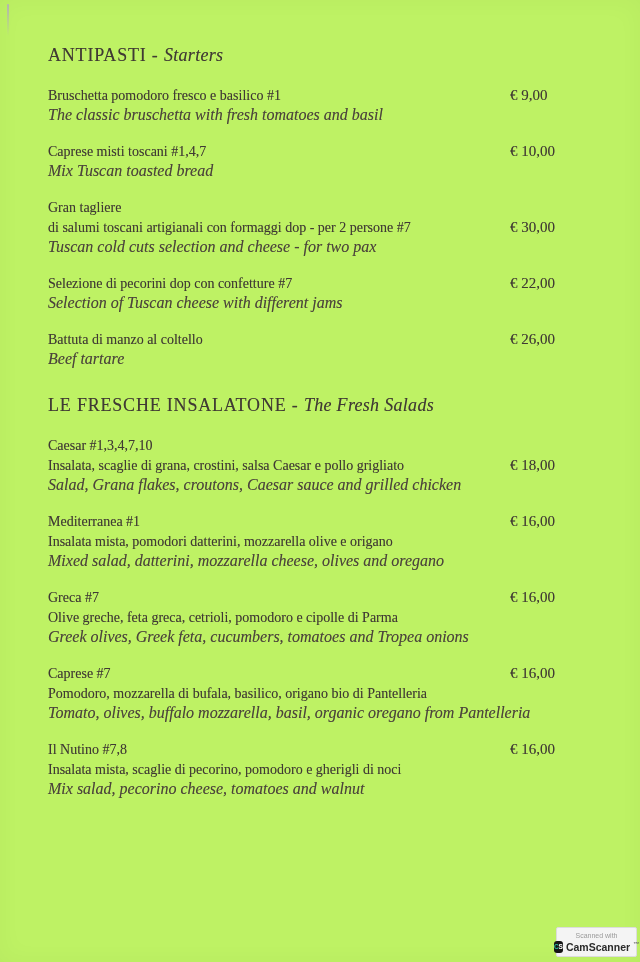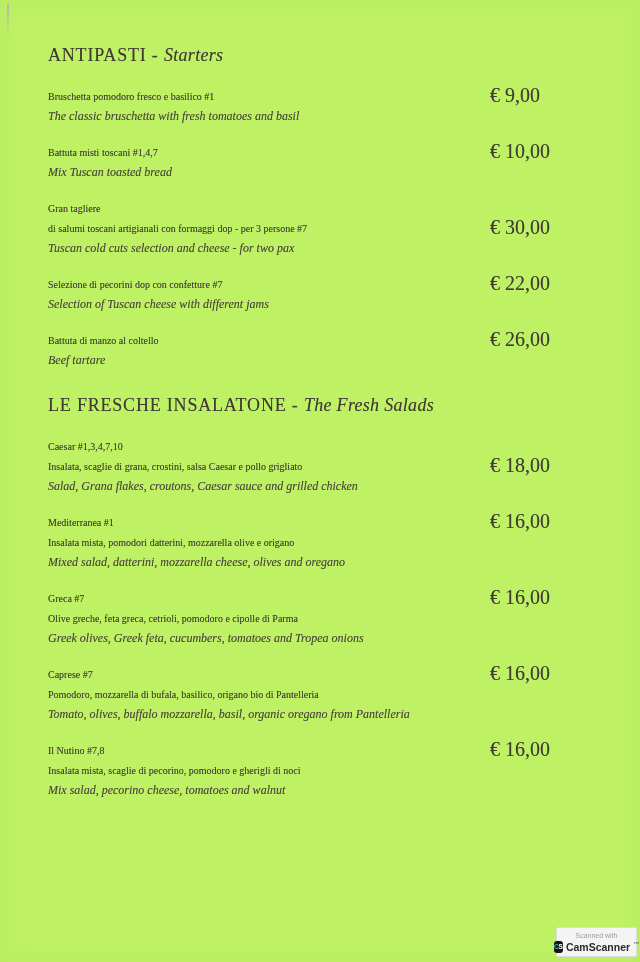--- a/index.html
+++ b/index.html
@@ -52,33 +52,33 @@
     letter-spacing: 0.3px;
   }
   .item { margin-bottom: 16px; }
   .row {
     position: relative;
     height: 20px;
     line-height: 20px;
     white-space: nowrap;
   }
   .text {
-    font-size: 10px;
+    font-size: 14px;
     text-shadow: 0 0 0.6px rgba(64,58,52,0.4);
   }
   .text.italic {
     font-style: italic;
-    font-size: 12px;
+    font-size: 16px;
     color: #4c443c;
   }
   .price {
     position: absolute;
-    left: 442px;
+    left: 462px;
     top: 0;
-    font-size: 20px;
+    font-size: 15px;
     text-shadow: 0 0 0.6px rgba(64,58,52,0.4);
   }
   .cs-badge {
     position: absolute;
     right: 3px;
     bottom: 5px;
     width: 81px;
     height: 30px;
     box-sizing: border-box;
     background: #f4f4f4;
@@ -132,26 +132,26 @@
   <div class="scan-artifact"></div>
 
   <main class="menu" id="menu-root">
       <section class="section">
         <div class="section-header"><span class="sec-title">ANTIPASTI</span><span class="sec-sep"> - </span><em class="sec-sub">Starters</em></div>
         <div class="item">
           <div class="row"><span class="text roman">Bruschetta pomodoro fresco e basilico #1</span><span class="price">€ 9,00</span></div>
           <div class="row"><span class="text italic">The classic bruschetta with fresh tomatoes and basil</span></div>
         </div>
         <div class="item">
-          <div class="row"><span class="text roman">Battuta misti toscani #1,4,7</span><span class="price">€ 10,00</span></div>
+          <div class="row"><span class="text roman">Caprese misti toscani #1,4,7</span><span class="price">€ 10,00</span></div>
           <div class="row"><span class="text italic">Mix Tuscan toasted bread</span></div>
         </div>
         <div class="item">
           <div class="row"><span class="text roman">Gran tagliere</span></div>
-          <div class="row"><span class="text roman">di salumi toscani artigianali con formaggi dop - per 3 persone #7</span><span class="price">€ 30,00</span></div>
+          <div class="row"><span class="text roman">di salumi toscani artigianali con formaggi dop - per 2 persone #7</span><span class="price">€ 30,00</span></div>
           <div class="row"><span class="text italic">Tuscan cold cuts selection and cheese - for two pax</span></div>
         </div>
         <div class="item">
           <div class="row"><span class="text roman">Selezione di pecorini dop con confetture #7</span><span class="price">€ 22,00</span></div>
           <div class="row"><span class="text italic">Selection of Tuscan cheese with different jams</span></div>
         </div>
         <div class="item">
           <div class="row"><span class="text roman">Battuta di manzo al coltello</span><span class="price">€ 26,00</span></div>
           <div class="row"><span class="text italic">Beef tartare</span></div>
         </div>

